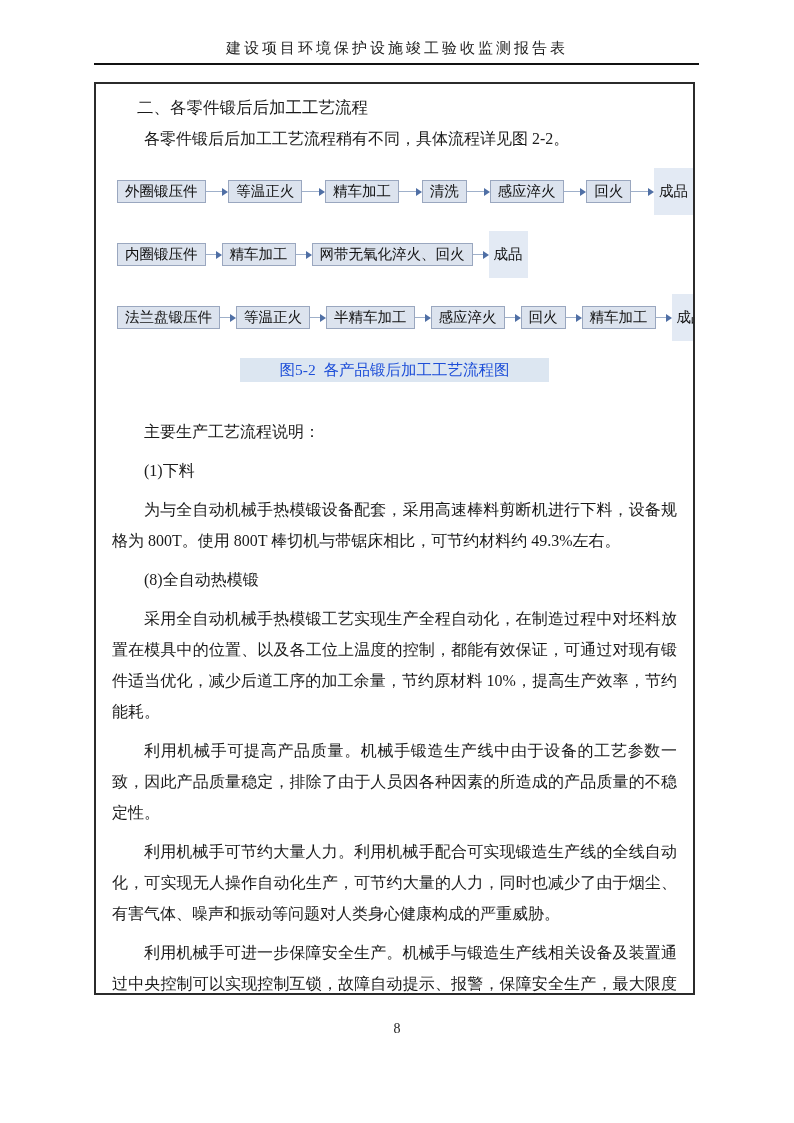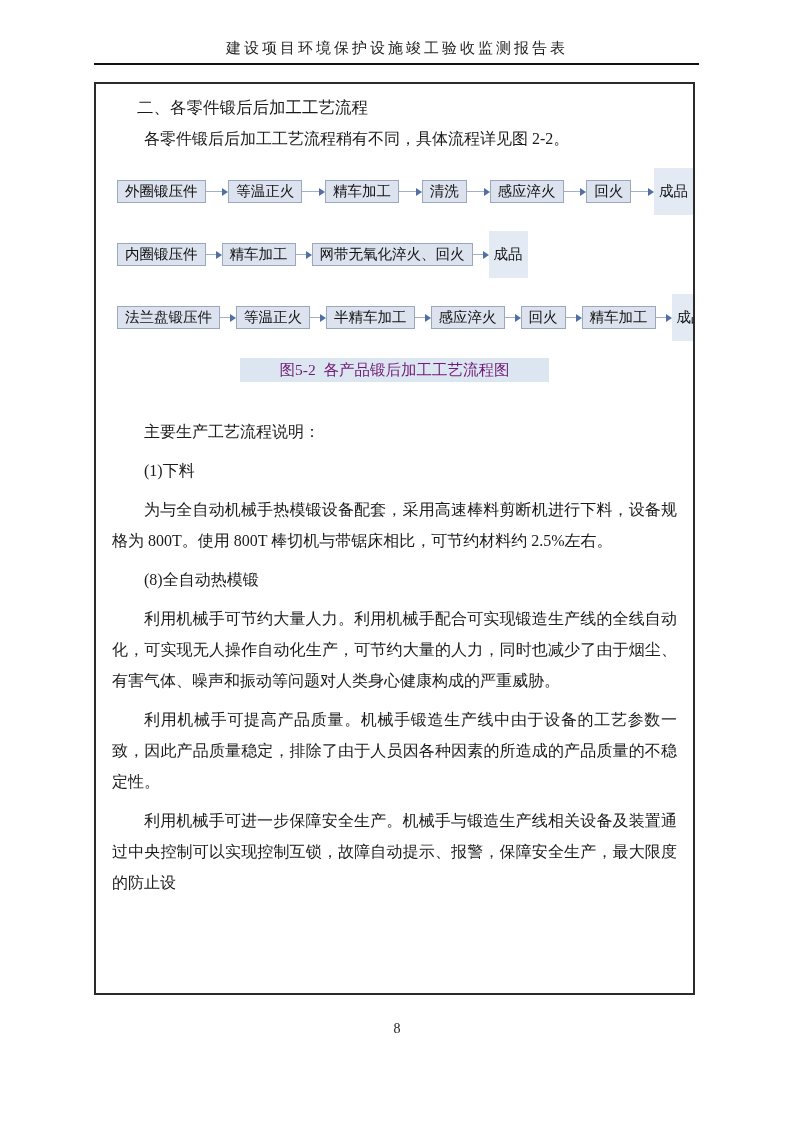--- a/index.html
+++ b/index.html
@@ -70,21 +70,21 @@
     border-top: 4px solid transparent;
     border-bottom: 4px solid transparent;
   }
 
   .figure-caption {
     margin: 29px auto 0; width: fit-content;
     background: #dce6f1;
     font-size: 15.5px; line-height: 24px;
     padding: 0 40px;
     white-space: pre;
-    color: #701a75;
+    color: #1d4ed8;
   }
 
   .paragraphs {
     margin-top: 34px; padding: 0 8px;
     font-size: 16px; line-height: 31px;
     text-align: justify;
   }
   .paragraphs p { text-indent: 2em; margin: 8px; }
 
   .page-footer {
@@ -147,24 +147,25 @@
           <span class="flow-arrow"></span>
           <span class="flow-node terminal">成品</span>
         </div>
       </div>
 
     <div class="figure-caption">图5-2  各产品锻后加工工艺流程图</div>
 
     <div class="paragraphs">
         <p>主要生产工艺流程说明：</p>
         <p>(1)下料</p>
-        <p>为与全自动机械手热模锻设备配套，采用高速棒料剪断机进行下料，设备规格为 800T。使用 800T 棒切机与带锯床相比，可节约材料约 2.5%左右。</p>
+        <p>为与全自动机械手热模锻设备配套，采用高速棒料剪断机进行下料，设备规格为 800T。使用 800T 棒切机与带锯床相比，可节约材料约 49.3%左右。</p>
         <p>(8)全自动热模锻</p>
+        <p>采用全自动机械手热模锻工艺实现生产全程自动化，在制造过程中对坯料放置在模具中的位置、以及各工位上温度的控制，都能有效保证，可通过对现有锻件适当优化，减少后道工序的加工余量，节约原材料 10%，提高生产效率，节约能耗。</p>
+        <p>利用机械手可提高产品质量。机械手锻造生产线中由于设备的工艺参数一致，因此产品质量稳定，排除了由于人员因各种因素的所造成的产品质量的不稳定性。</p>
         <p>利用机械手可节约大量人力。利用机械手配合可实现锻造生产线的全线自动化，可实现无人操作自动化生产，可节约大量的人力，同时也减少了由于烟尘、有害气体、噪声和振动等问题对人类身心健康构成的严重威胁。</p>
-        <p>利用机械手可提高产品质量。机械手锻造生产线中由于设备的工艺参数一致，因此产品质量稳定，排除了由于人员因各种因素的所造成的产品质量的不稳定性。</p>
         <p>利用机械手可进一步保障安全生产。机械手与锻造生产线相关设备及装置通过中央控制可以实现控制互锁，故障自动提示、报警，保障安全生产，最大限度的防止设</p>
       </div>
 
   </div>
 
   <div class="page-footer">
     <span>8</span>
   </div>
 
 </div>

